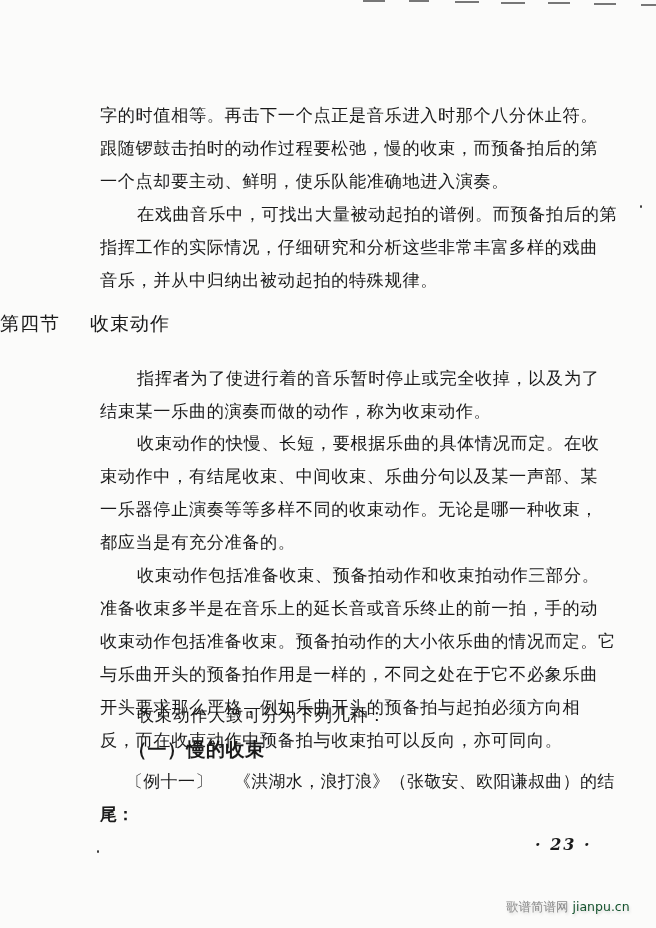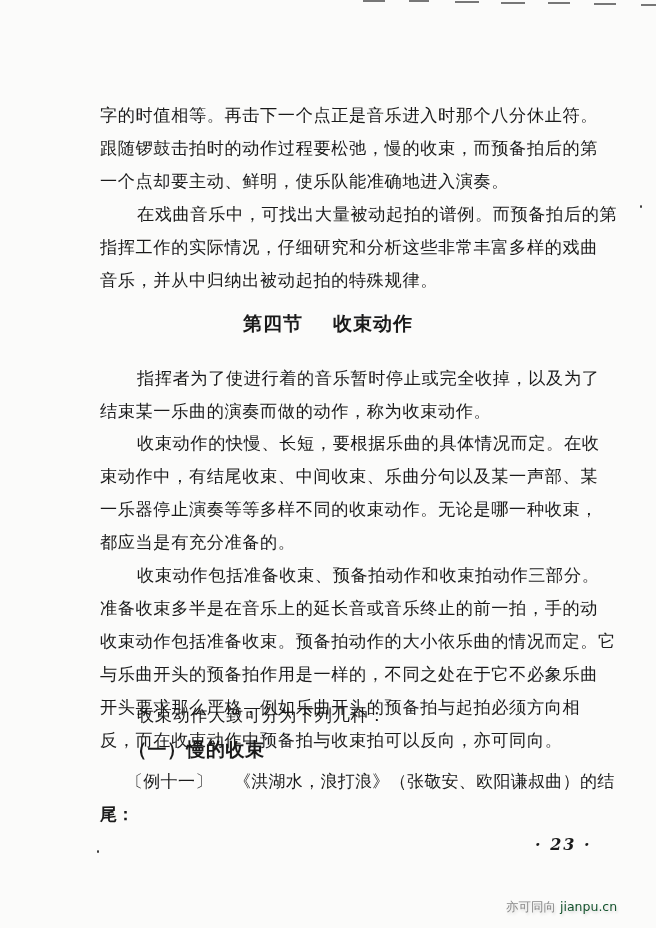--- a/index.html
+++ b/index.html
@@ -39,24 +39,23 @@
       font-size: 17.2px;
       letter-spacing: 0.6px;
       line-height: 22px;
     }
     .indent { left: 137px; }
     .heading {
       position: absolute;
       top: 311px;
       left: 0;
       width: 656px;
-      text-align: center;
+      text-align: left;
       font-size: 19px;
       letter-spacing: 1px;
-      font-weight: bold;
     }
     .heading .gap { display: inline-block; width: 30px; }
     .subhead {
       position: absolute;
       left: 128px;
       top: 737px;
       font-size: 19px;
       font-weight: bold;
       font-family: "DejaVu Sans", "Liberation Sans", sans-serif;
       letter-spacing: 0.5px;
@@ -158,15 +157,15 @@
   </div>
   <div class="example-tail">尾：</div>
 
   <div class="page-number">· 23 ·</div>
 
   <div class="speck" style="left:640px;top:205px;width:2px;height:3px;"></div>
   <div class="speck" style="left:337px;top:408px;width:2px;height:2px;"></div>
   <div class="speck" style="left:97px;top:850px;width:2px;height:3px;"></div>
 
   <div class="watermark">
-    <span>亦可同向</span><span class="domain">jianpu.cn</span>
+    <span>歌谱简谱网</span><span class="domain">jianpu.cn</span>
   </div>
 </div>
 
 </body></html>

